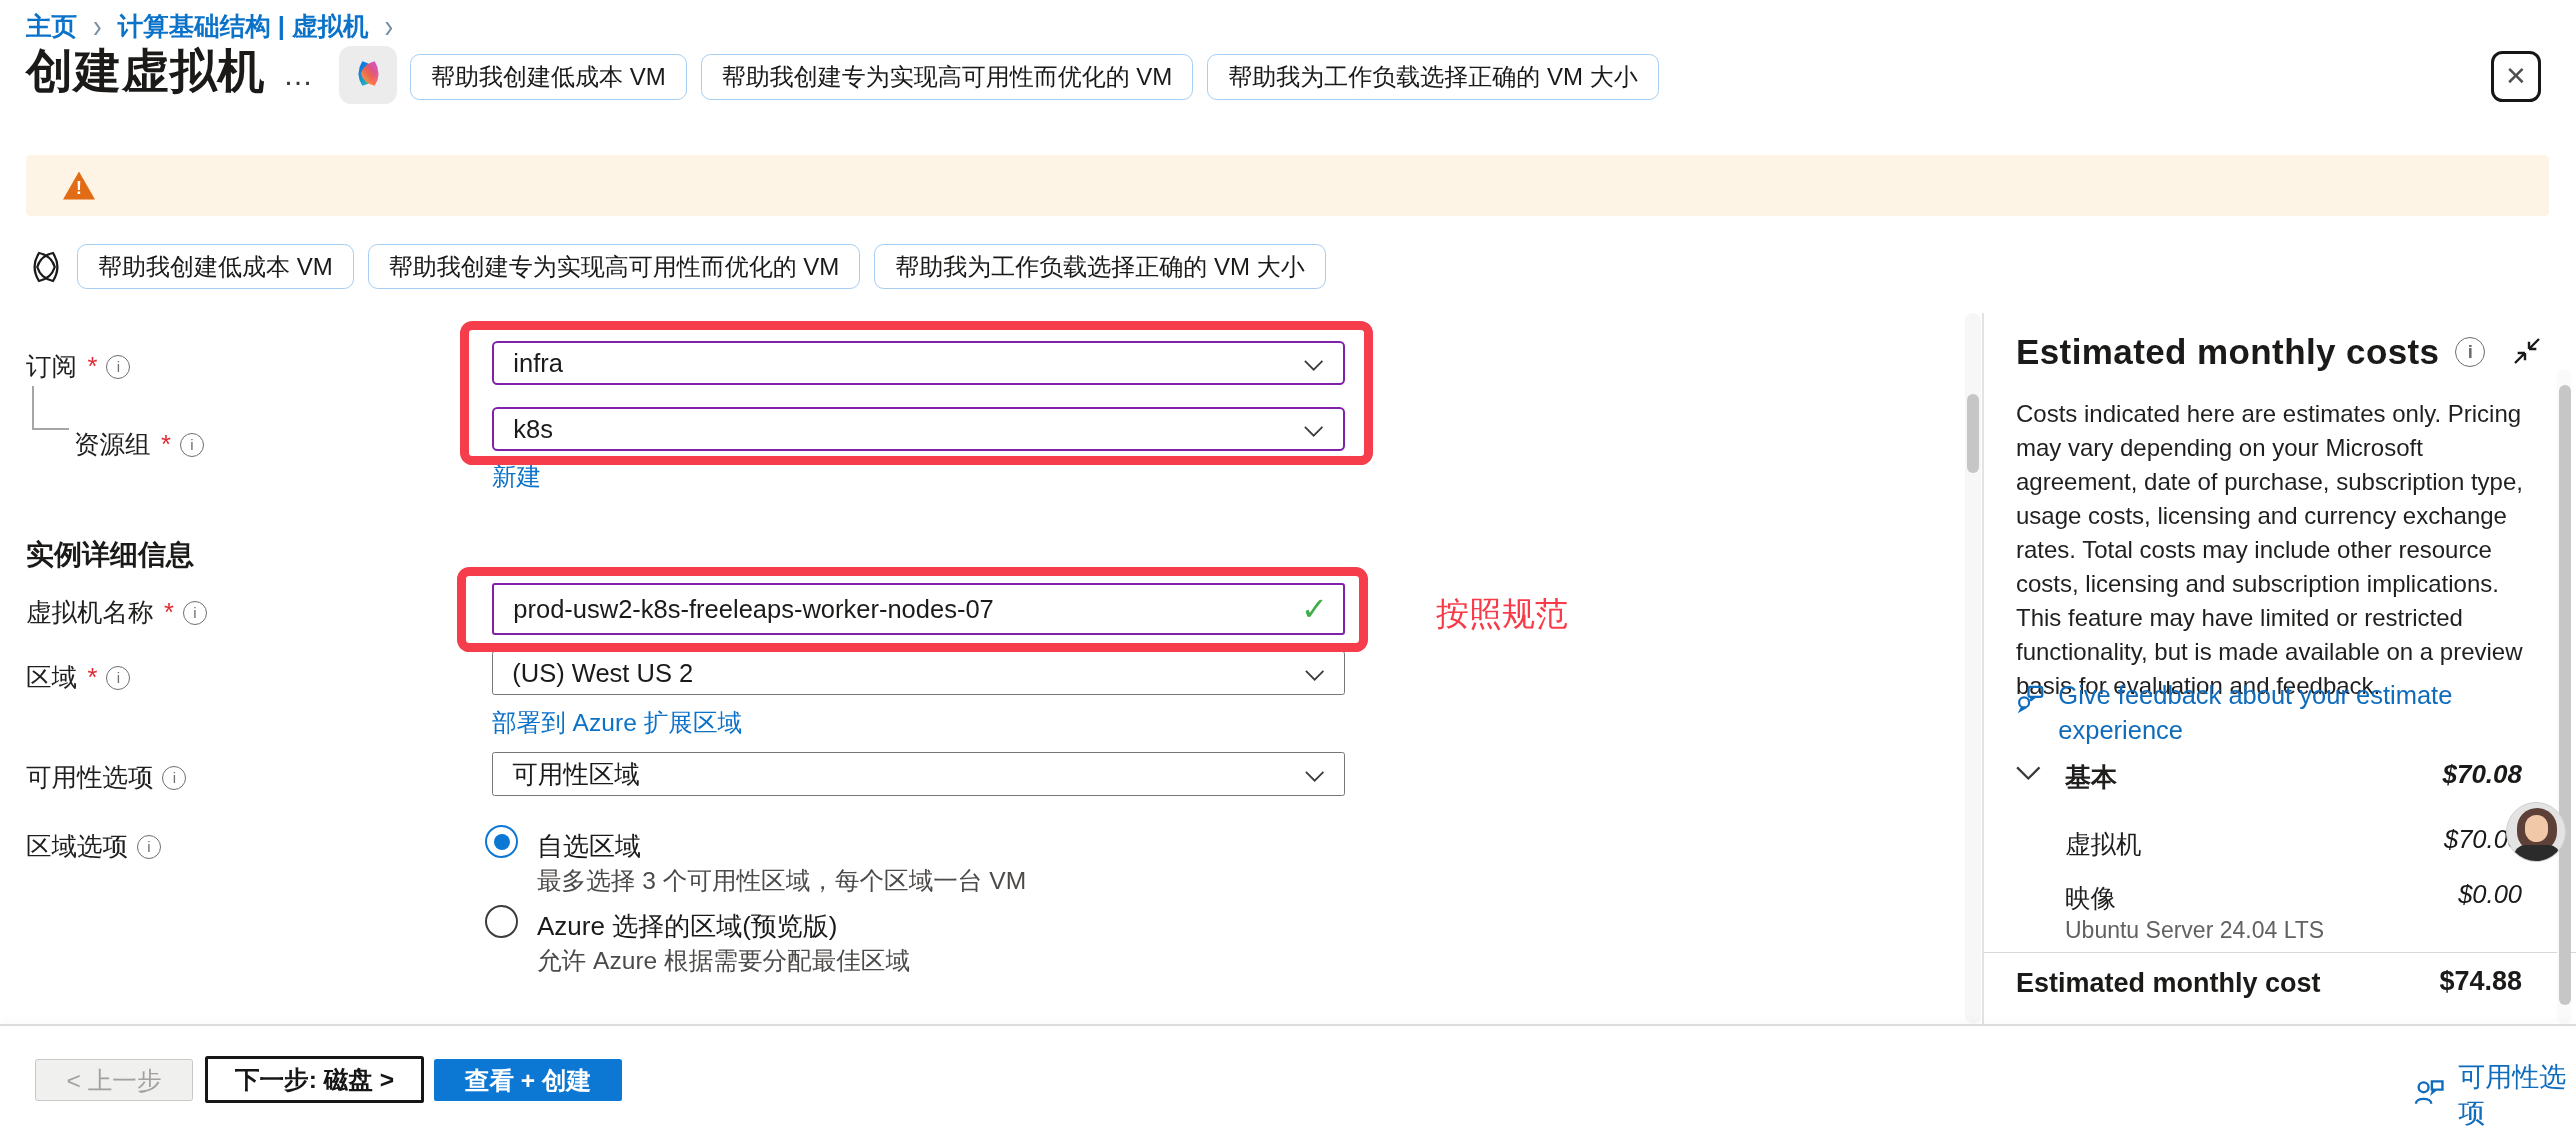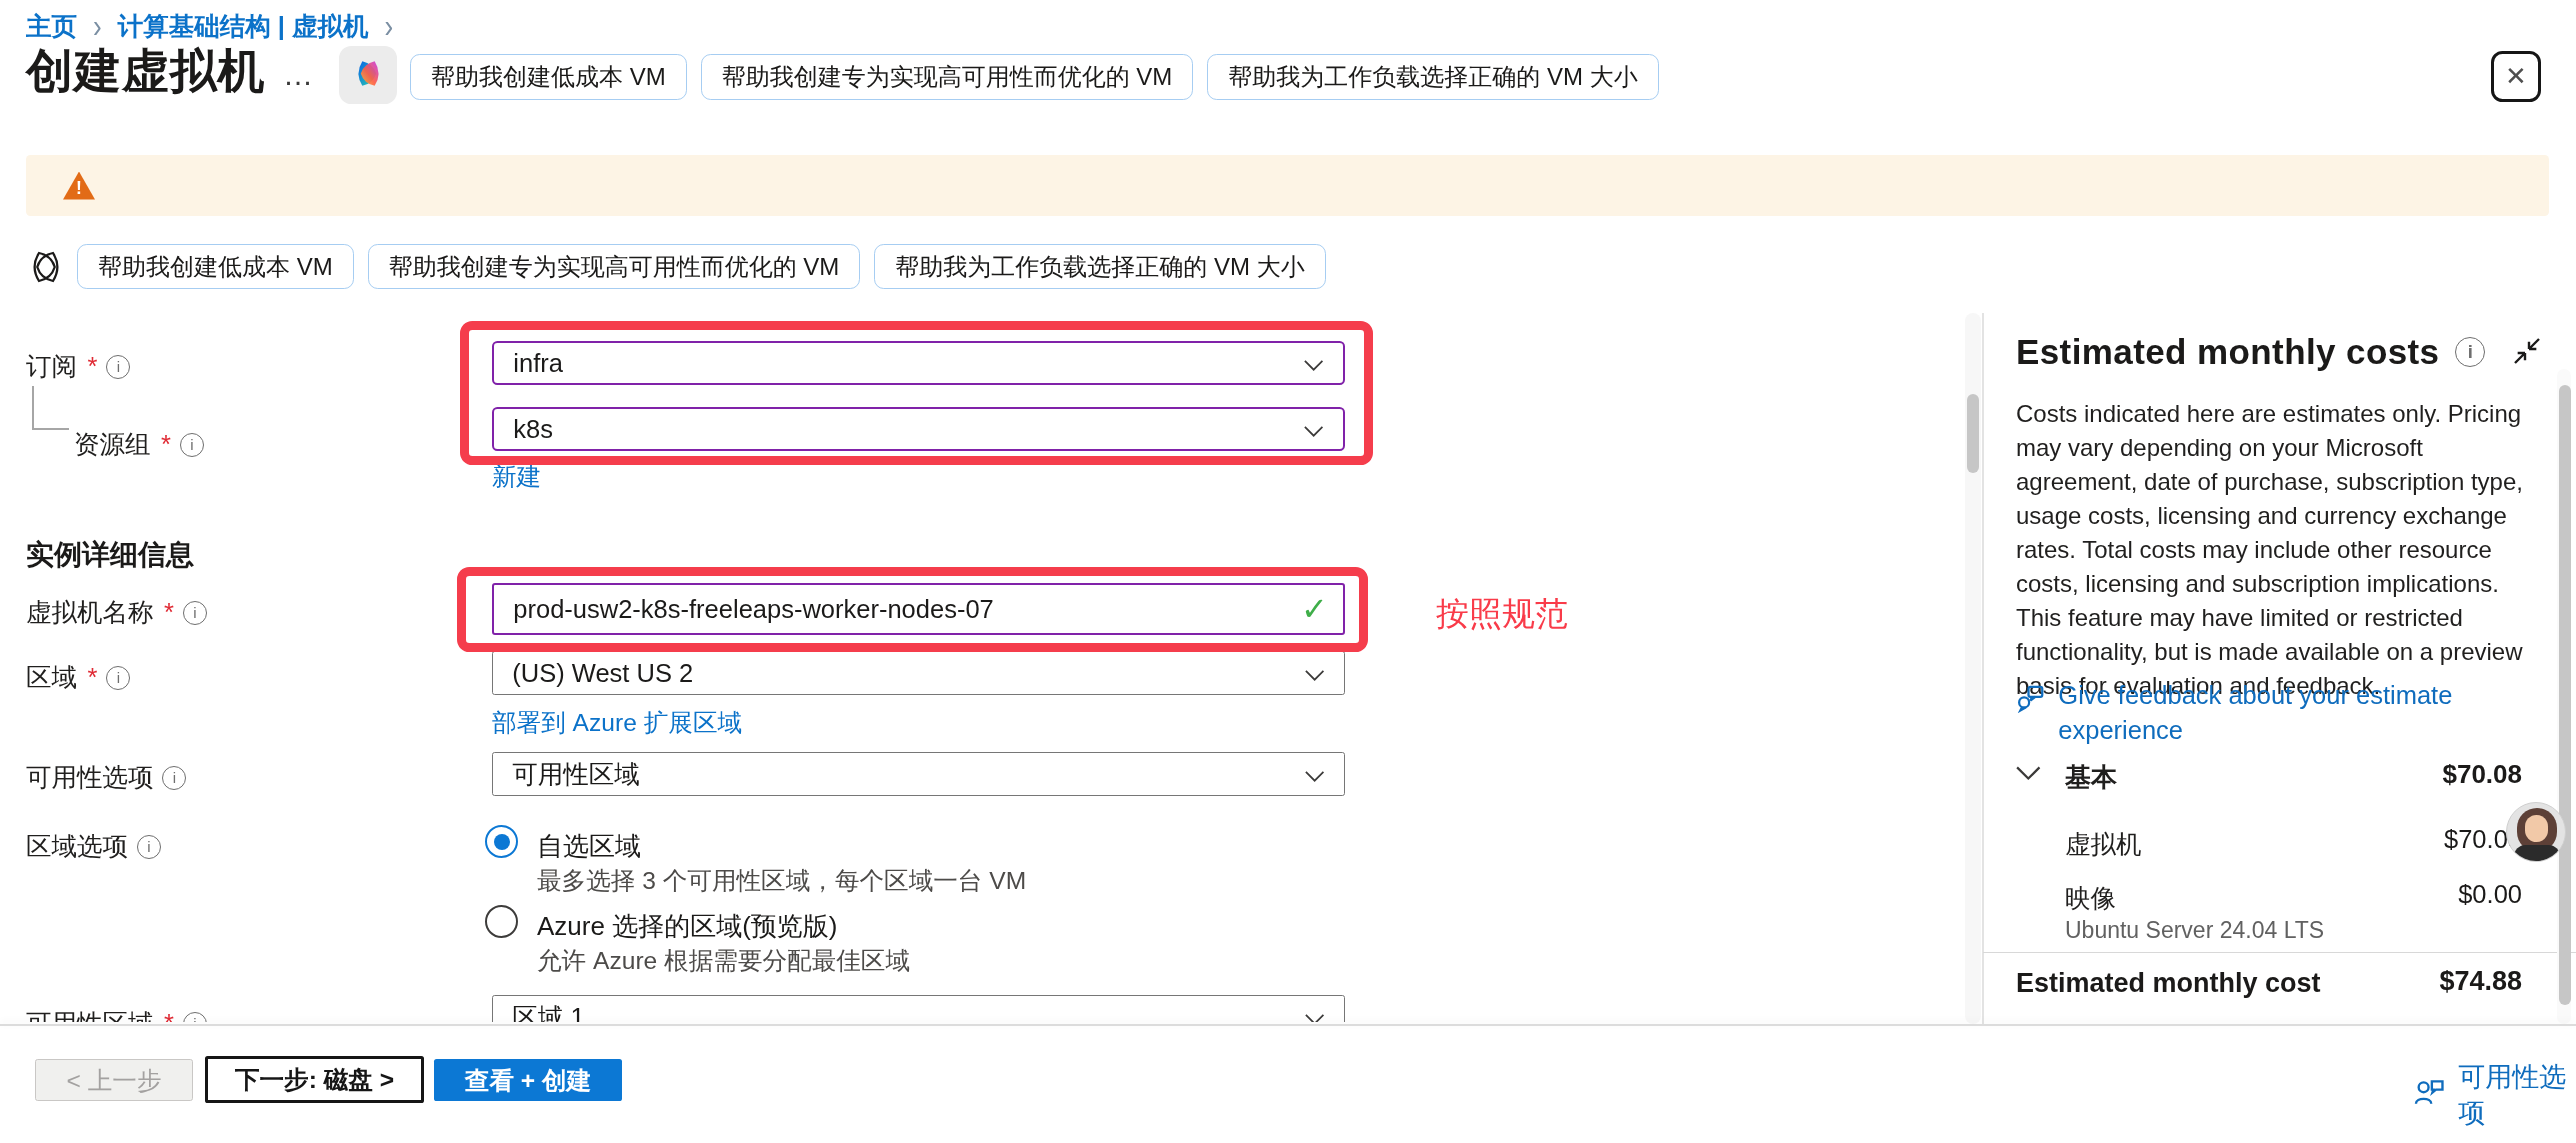--- a/index.html
+++ b/index.html
@@ -71,21 +71,21 @@
   .sb-thumb { position:absolute; left:1.8px; width:12.3px; background:#c6c6c6; border-radius:7px; }
 
   
   .v-divider { left:1982px; top:313px; width:1.8px; height:711px; background:#e3e3e3; }
   .panel-title { left:2016px; top:332px; font-size:35px; font-weight:700; letter-spacing:0.4px; display:flex; align-items:center; gap:16px; }
   .panel-title .info-i { width:30px; height:30px; font-size:18.4px; }
   .collapse-btn { left:2509px; top:335px; width:35px; height:35px; background:transparent; border:none; cursor:pointer; }
   .panel-desc { left:2016px; top:397px; width:513px; font-size:24px; line-height:34px; color:#201f1e; }
   .fb-link { left:2016px; top:678px; width:514px; display:flex; gap:12.3px; color:#0f6cbd; font-size:25.5px; line-height:35px; cursor:pointer; }
   .cost-row-label { font-size:25.5px; color:#201f1e; }
-  .cost-val { font-size:26px; }
+  .cost-val { font-size:26px;font-style:italic; }
   .bold { font-weight:700; }
   .cost-sub { font-size:23px; color:#616161; }
   .h-divider { left:1983px; top:952px; width:593px; height:0.9px; background:#d8d8d8; }
 
   
   .avatar { left:2506px; top:802px; width:60px; height:60px; border-radius:50%; background:#e3e3e3;
             border:1.8px solid #cfcfcf; overflow:hidden; z-index:8; cursor:pointer; }
   .avatar .hair { position:absolute; left:9.7px; top:5.3px; width:40px; height:44px; border-radius:20px; background:#5d4037; }
   .avatar .face { position:absolute; left:18.4px; top:12.3px; width:23px; height:27px; border-radius:11.4px; background:#f2c9a8; }
   .avatar .body { position:absolute; left:7px; top:42px; width:46px; height:23px; border-radius:12.3px; background:#2b2b2b; }
@@ -252,37 +252,20 @@
   </div>
   <div class="abs radio on" style="left:485px; top:825px;">
       <i></i>
     </div>
   <span class="abs r-label" style="left:537px; top:829px;">自选区域</span>
   <span class="abs r-desc" style="left:537px; top:864px;">最多选择 3 个可用性区域，每个区域一台 VM</span>
   <div class="abs radio off" style="left:485px; top:905px;"></div>
   <span class="abs r-label" style="left:537px; top:909px;">Azure 选择的区域(预览版)</span>
   <span class="abs r-desc" style="left:537px; top:944px;">允许 Azure 根据需要分配最佳区域</span>
 
-  <div class="abs clipwrap">
-    <div class="abs flabel" style="left:26px; top:16px;">
-      <span>可用性区域</span>
-        <span class="req">*</span>
-      <span class="info-i">
-          <span>i</span>
-        </span>
-    </div>
-    <div class="abs dd" style="left:492px; top:5.3px;">
-      <span>区域 1</span>
-      <span class="caret">
-        <svg width="19.3" height="11.4" viewBox="0 0 22 13" fill="none" stroke="#3b3a39" stroke-width="2">
-            <path d="M1 1 l10 10 l10-10"></path>
-          </svg>
-      </span>
-    </div>
-  </div>
 
   <div class="abs sb-track" style="left:1965px; top:313px; width:16px; height:711px;">
     <div class="sb-thumb" style="top:81px; height:79px;"></div>
   </div>
 
   <div class="abs v-divider"></div>
   <div class="abs panel-title">
     <span>Estimated monthly costs</span>
     <span class="info-i">
         <span>i</span>

